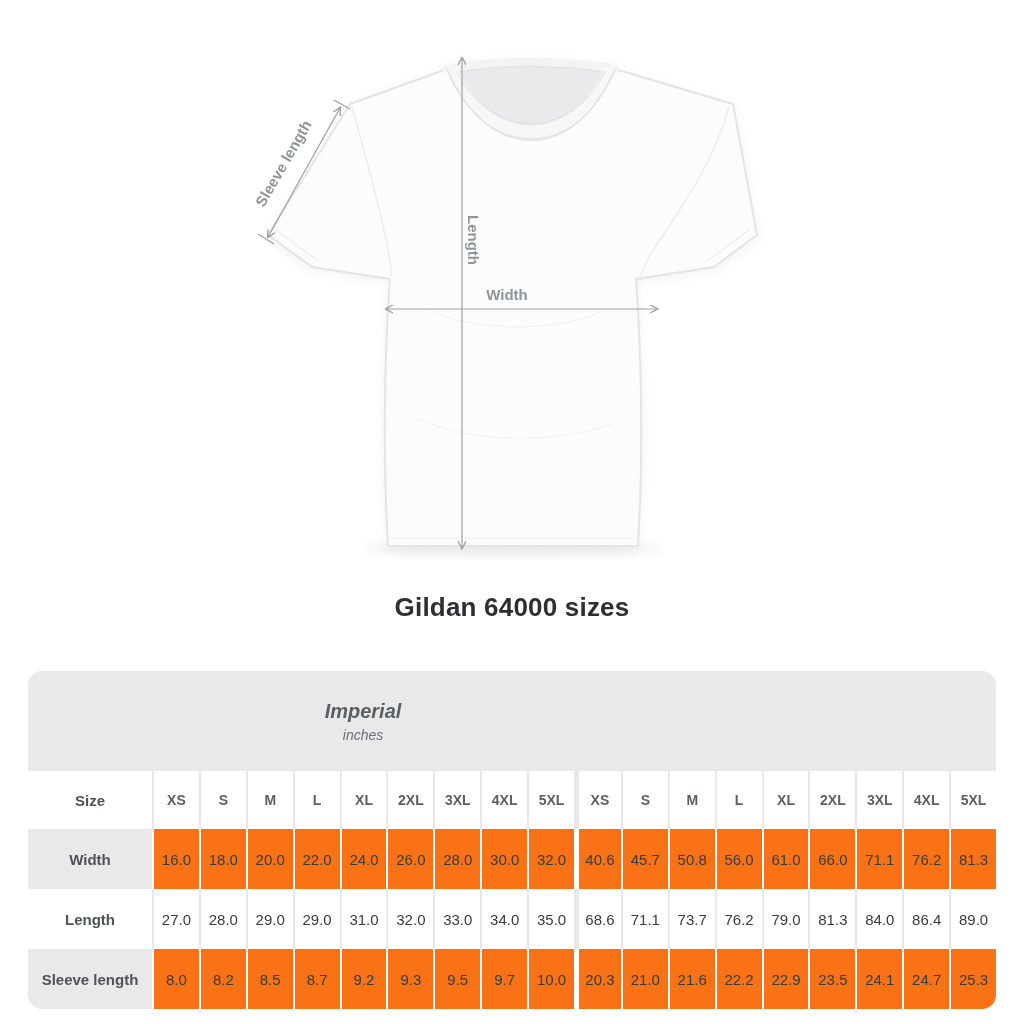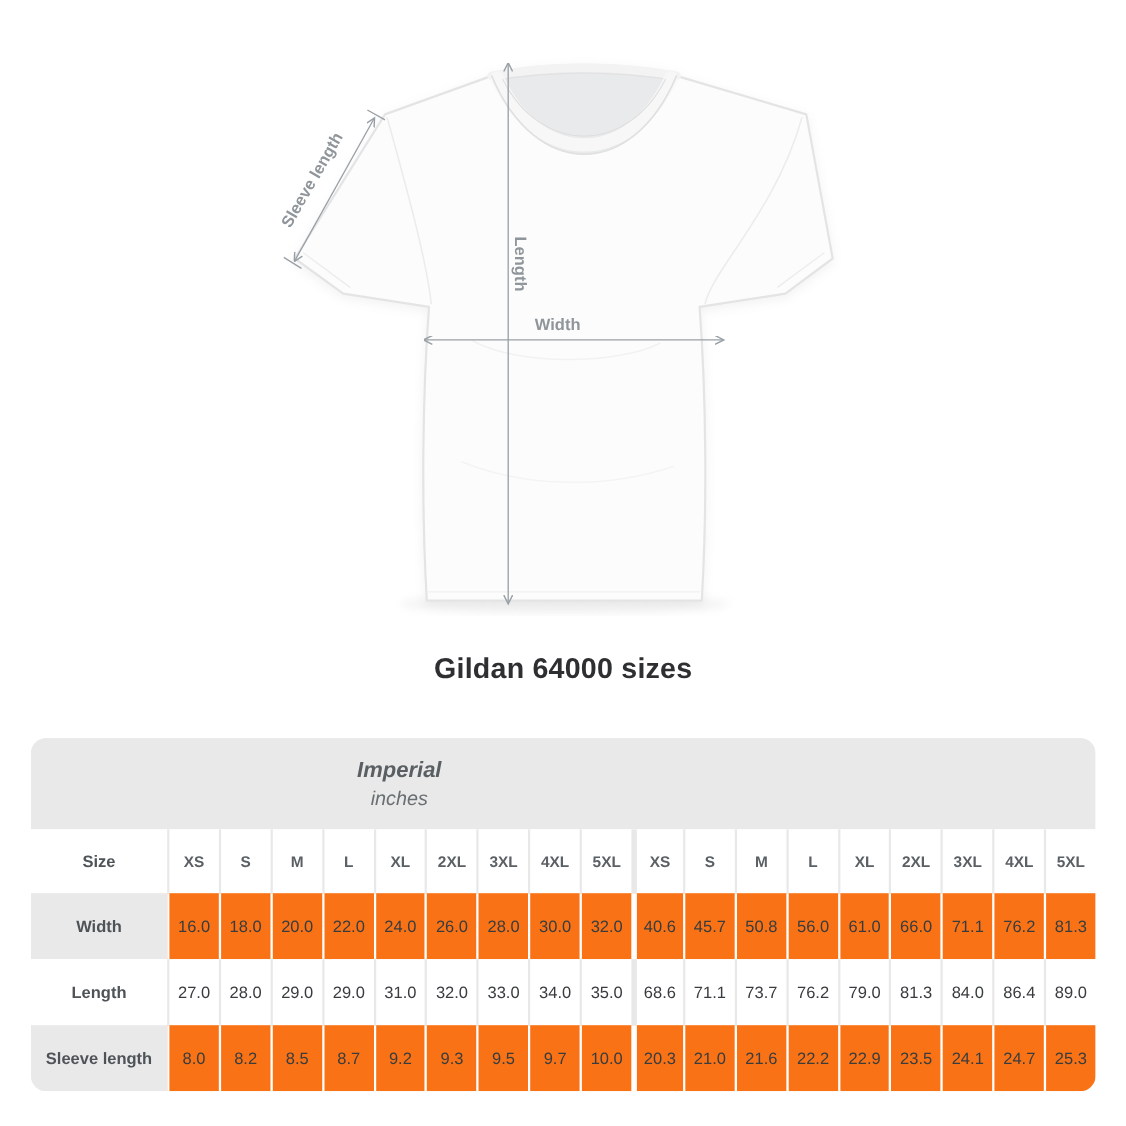--- a/index.html
+++ b/index.html
@@ -20,27 +20,27 @@
 
   
   .size-table {
     position:absolute; top:671px; left:28px; width:968px;
     border-radius:14px; overflow:hidden;
   }
   .band-row, .trow {
     display:grid;
     grid-template-columns:124px repeat(18, 1fr);
   }
-  .band-row { height:83px; background:#e9e9e9; }
+  .band-row { height:100px; background:#e9e9e9; }
   .band-sec {
     grid-column: span 9;
     display:flex; flex-direction:column; align-items:center; justify-content:center;
   }
   .band-name { font-size:20px; font-weight:bold; font-style:italic; color:#5a5f63; }
-  .band-unit { font-size:18px; font-style:italic; color:#6a6f73; margin-top:4px; }
+  .band-unit { font-size:14px; font-style:italic; color:#6a6f73; margin-top:4px; }
 
   .trow { height:60px; }
   .trow.size-row { height:58px; }
   .cell, .label-cell {
     display:flex; align-items:center; justify-content:center;
     min-width:0;
   }
   .label-cell { font-size:15px; font-weight:bold; color:#4e5357; }
   .size-cell  { font-size:14px; font-weight:bold; color:#5b6065; }
   .value-cell { font-size:15px; color:#393c3e; }

